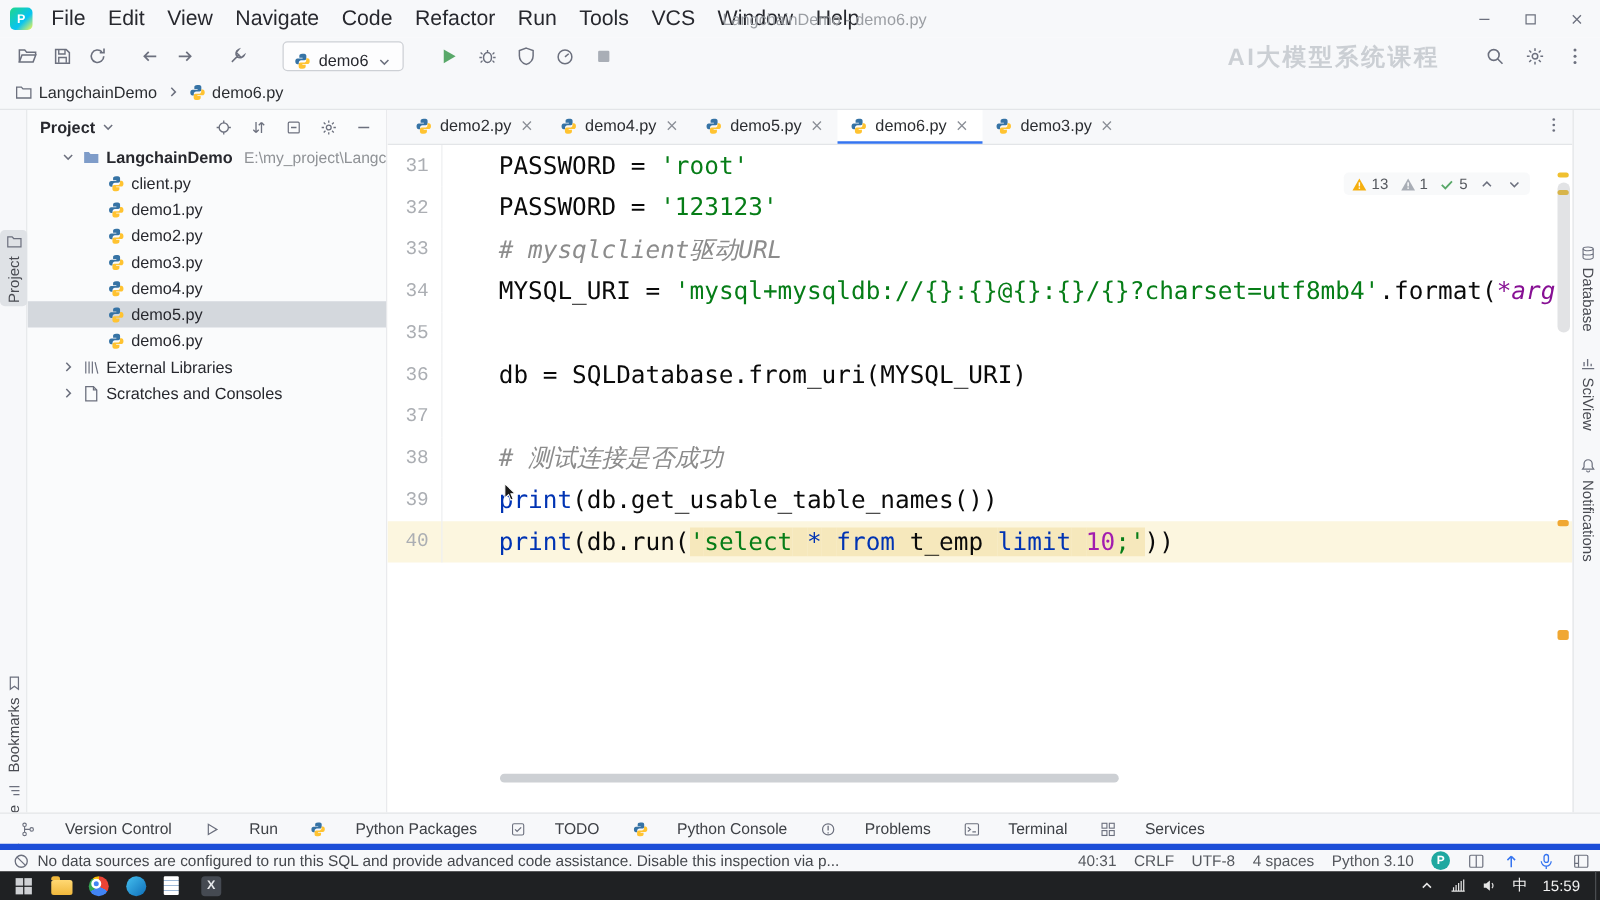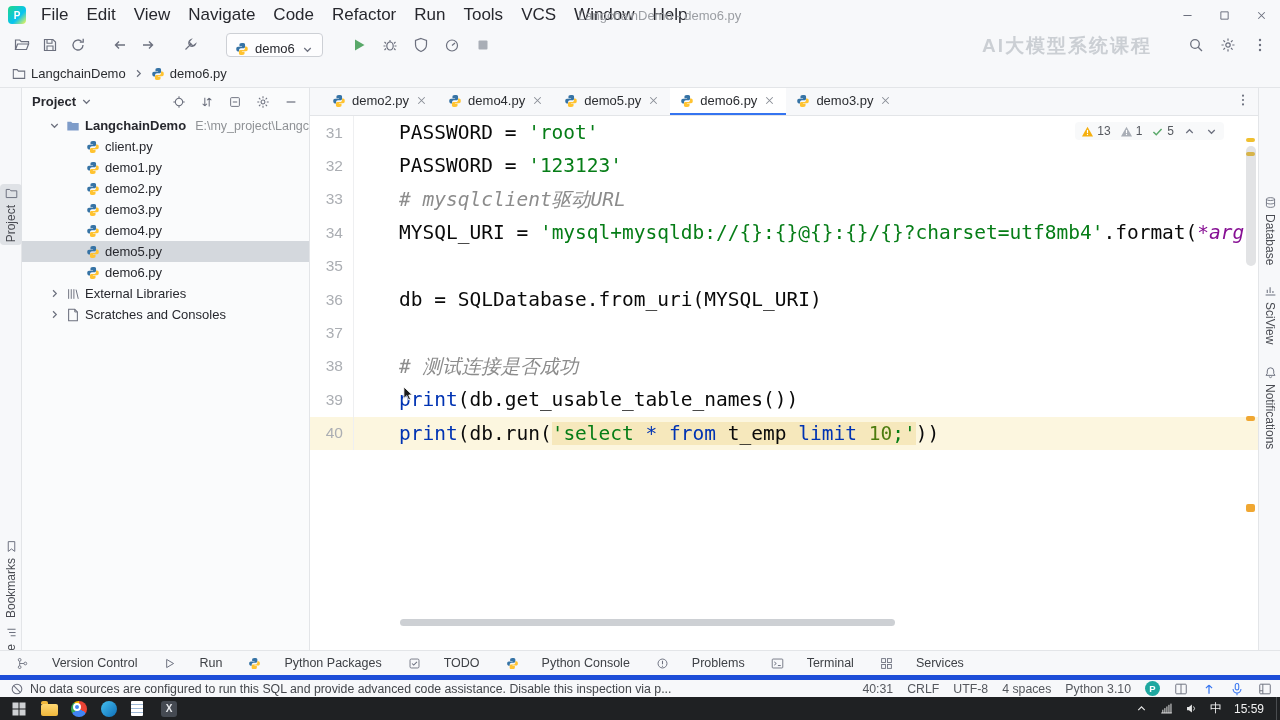--- a/index.html
+++ b/index.html
@@ -55,31 +55,31 @@
 
 #editor{position:absolute;left:310px;top:0;right:22px;height:562px;background:#fff;overflow:hidden}
 #tabbar{height:28px;background:#F7F8FA;border-bottom:1px solid #E3E5E8;display:flex;align-items:stretch;padding-left:12px;position:relative}
 .tab{display:flex;align-items:center;gap:6px;padding:0 10px;font-size:13px;color:#2B2D31;border-bottom:2px solid transparent}
 .tab.active{background:#fff;border-bottom:2px solid #3574F0}
 .tab .ic12{color:#8A8E96}
 #tab-more{position:absolute;right:8px;top:5px}
 #code{position:absolute;left:0;top:28px;right:0;bottom:0;background:#fff}
 .cline{display:flex;align-items:center;height:33.4px}
 .cline.current{background:#FCF6DF}
-.ln{width:44px;flex:none;height:100%;display:flex;align-items:center;justify-content:flex-end;padding-right:10px;font-family:Liberation Sans, sans-serif;font-size:15.5px;color:#ABAEB3;border-right:1px solid #EEEFF1}
+.ln{width:44px;flex:none;height:100%;display:flex;align-items:center;justify-content:flex-end;padding-right:10px;font-family:Liberation Mono, monospace;font-size:15.5px;color:#ABAEB3;border-right:1px solid #EEEFF1}
 .toks{padding-left:45px;font-family:"DejaVu Sans Mono",monospace;font-size:19.5px;line-height:33.4px;white-space:pre}
 .tk-plain{color:#0A0A0A}
 .tk-str{color:#067D17}
 .tk-com{color:#8C8C8C;font-style:italic}
-.tk-num{color:#4d7c0f}
+.tk-num{color:#a21caf}
 .tk-kw{color:#0033B3}
 .tk-builtin{color:#0033B3}
 .tk-param{color:#871094;font-style:italic}
 .frag{background:#F6E8BC}
-#insp{position:absolute;top:6px;right:34px;display:flex;align-items:flex-end;gap:9px;font-size:12px;color:#55585E;background:rgba(247,248,250,.92);padding:2px 6px;border-radius:4px}
+#insp{position:absolute;top:22px;right:34px;display:flex;align-items:flex-end;gap:9px;font-size:12px;color:#55585E;background:rgba(247,248,250,.92);padding:2px 6px;border-radius:4px}
 .insp-item{display:flex;align-items:center;gap:3px}
 .emark{position:absolute;right:3px;width:9px;border-radius:2px}
 #hscroll{position:absolute;left:90px;bottom:24px;width:495px;height:7px;border-radius:4px;background:#CDD0D4}
 #vthumb{position:absolute;right:2px;top:30px;width:10px;height:120px;border-radius:5px;background:rgba(140,145,150,.25)}
 
 
 #twbar{position:absolute;left:0;top:650px;width:1280px;height:25px;background:#F7F8FA;border-top:1px solid #E3E5E8;display:flex;align-items:center;gap:26px;padding-left:16px}
 .tw-item{display:flex;align-items:center;gap:23px;font-size:12.5px;color:#3E4146}
 
 

